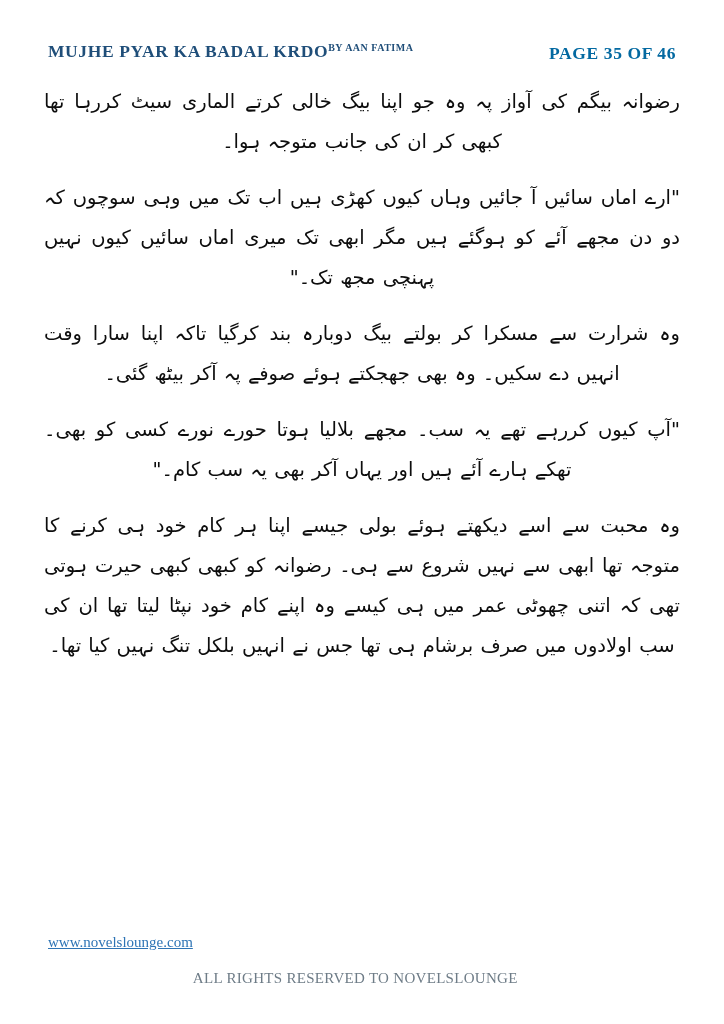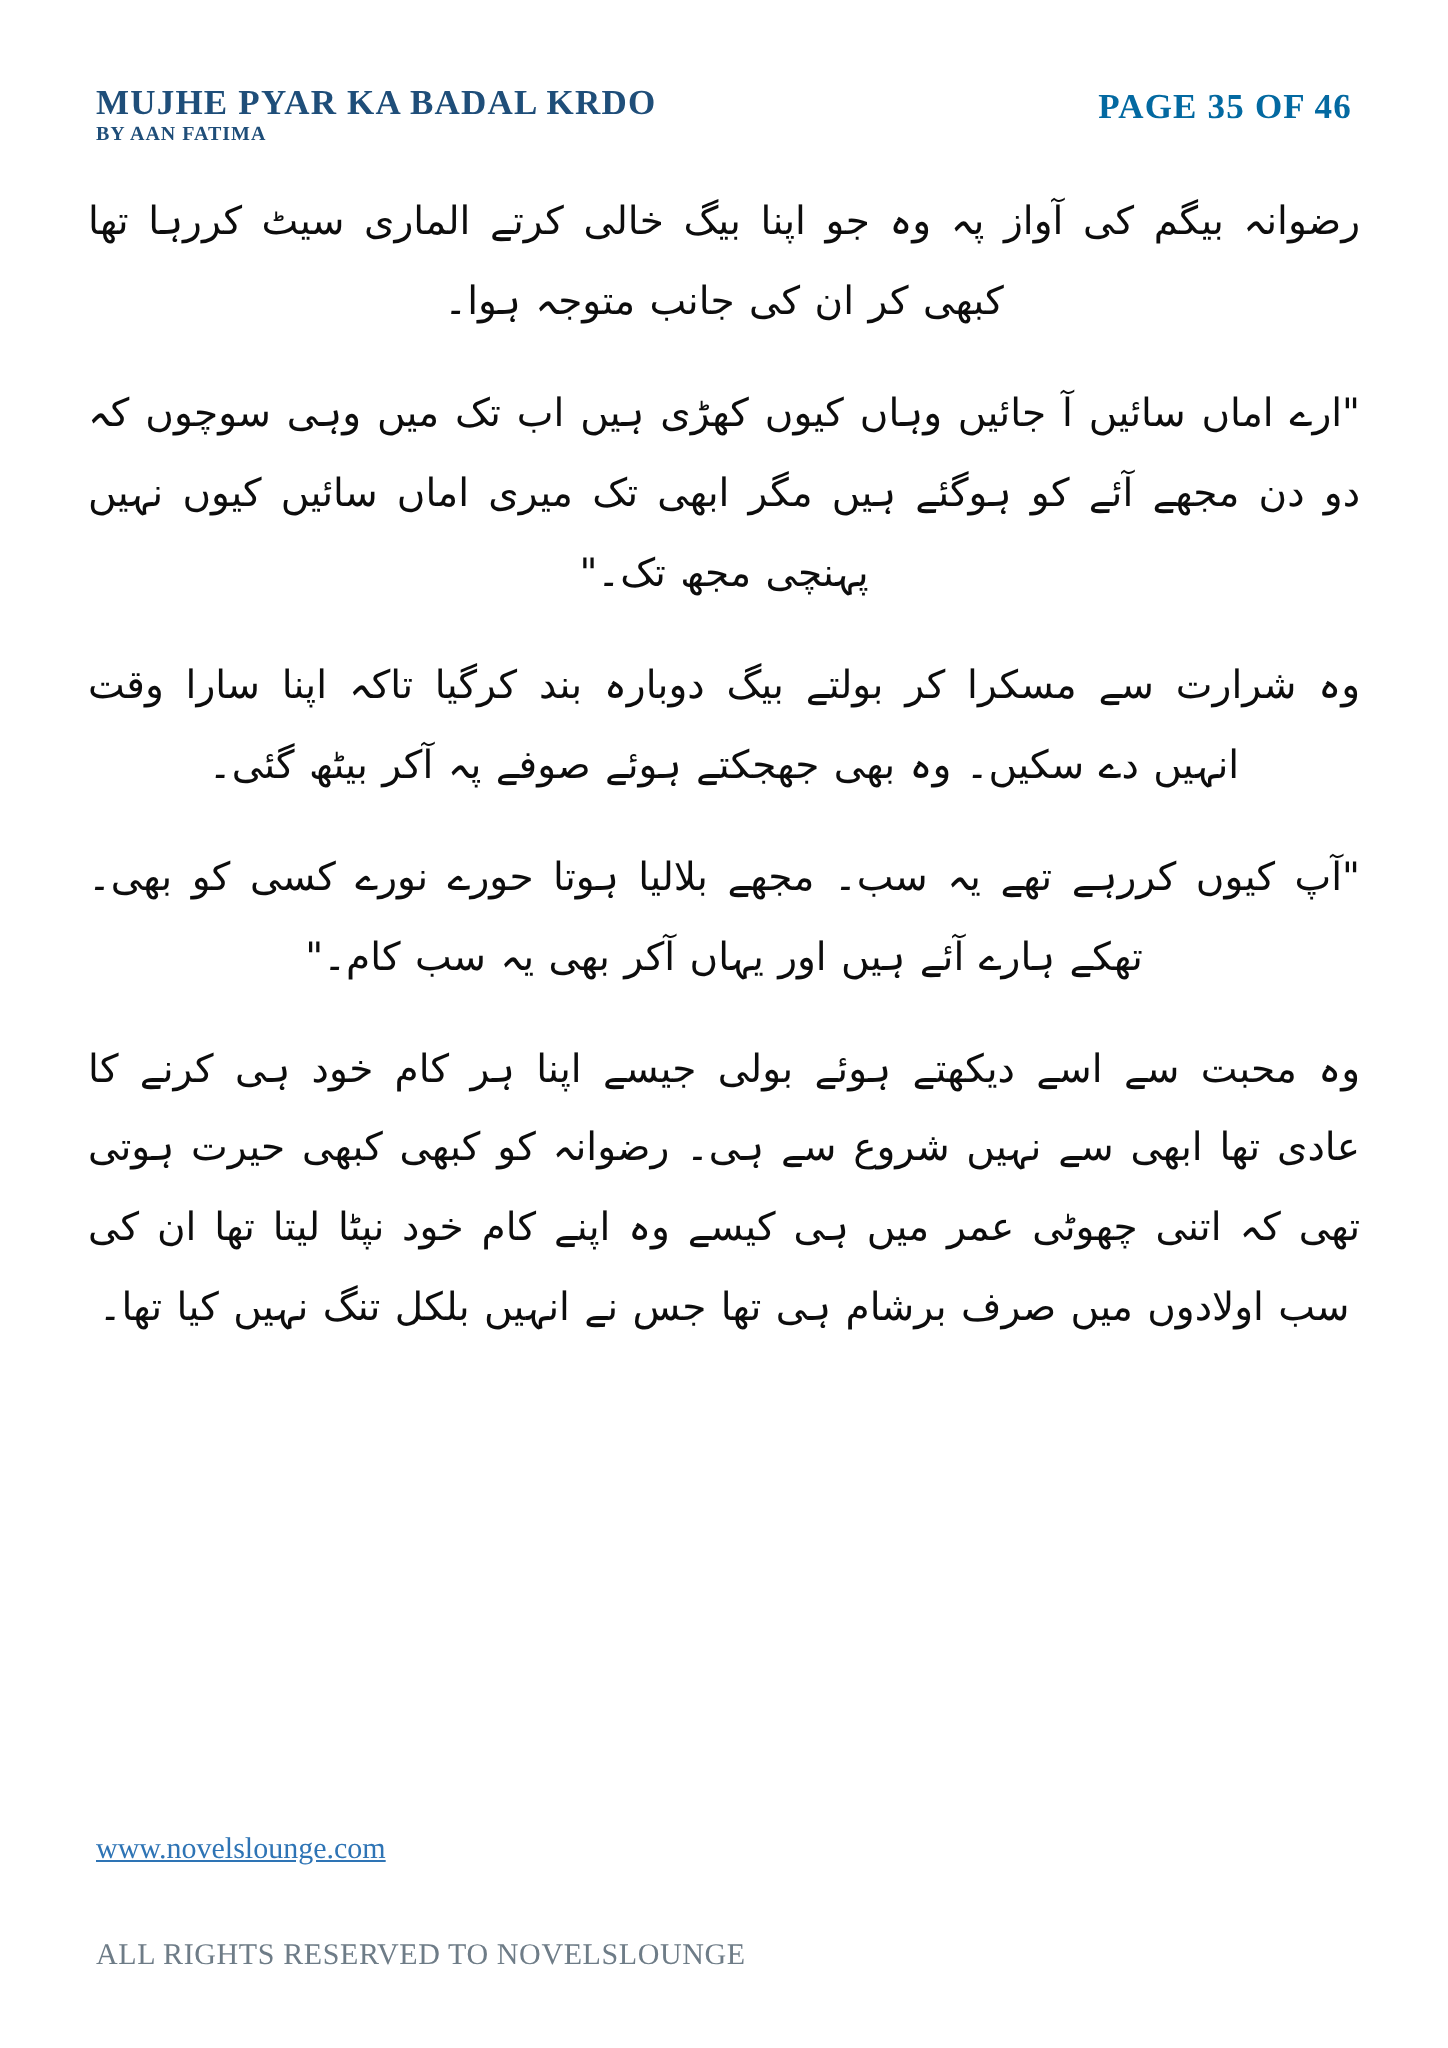--- a/index.html
+++ b/index.html
@@ -23,21 +23,21 @@
   }
   
   .header {
     display: flex;
     justify-content: space-between;
     align-items: flex-start;
     padding: 0 18px 0 18px;
   }
   .header-left {
     display: flex;
-    flex-direction: column;
+    flex-direction: row;
     line-height: 1.12;
   }
   .book-title {
     font-family: "Liberation Serif", serif;
     font-weight: bold;
     font-size: 17.5px;
     letter-spacing: 0.6px;
     color: #1f4e79;
     text-transform: uppercase;
   }
@@ -80,21 +80,21 @@
   }
   .para:last-child {
     margin-bottom: 0;
   }
   
   .footer {
     position: absolute;
     left: 48px;
     bottom: 36px;
     display: flex;
-    flex-direction: column;
+    flex-direction: row;
     line-height: 1.18;
   }
   .footer-link {
     font-family: "Liberation Serif", serif;
     font-size: 15px;
     color: #2e74b5;
     text-decoration: underline;
     cursor: pointer;
   }
   .footer-rights {
@@ -117,21 +117,21 @@
       <span class="book-author">BY AAN FATIMA</span>
     </div>
     <div class="page-number">PAGE 35 OF 46</div>
   </div>
 
   <div class="content">
     <p class="para">رضوانہ بیگم کی آواز پہ وہ جو اپنا بیگ خالی کرتے الماری سیٹ کررہا تھا کبھی کر ان کی جانب متوجہ ہوا۔</p>
     <p class="para">"ارے اماں سائیں آ جائیں وہاں کیوں کھڑی ہیں اب تک میں وہی سوچوں کہ دو دن مجھے آئے کو ہوگئے ہیں مگر ابھی تک میری اماں سائیں کیوں نہیں پہنچی مجھ تک۔"</p>
     <p class="para">وہ شرارت سے مسکرا کر بولتے بیگ دوبارہ بند کرگیا تاکہ اپنا سارا وقت انہیں دے سکیں۔ وہ بھی جھجکتے ہوئے صوفے پہ آکر بیٹھ گئی۔</p>
     <p class="para">"آپ کیوں کررہے تھے یہ سب۔ مجھے بلالیا ہوتا حورے نورے کسی کو بھی۔ تھکے ہارے آئے ہیں اور یہاں آکر بھی یہ سب کام۔"</p>
-    <p class="para">وہ محبت سے اسے دیکھتے ہوئے بولی جیسے اپنا ہر کام خود ہی کرنے کا عادی تھا ابھی سے نہیں شروع سے ہی۔ رضوانہ کو کبھی کبھی حیرت ہوتی تھی کہ اتنی چھوٹی عمر میں ہی کیسے وہ اپنے کام خود نپٹا لیتا تھا ان کی سب اولادوں میں صرف برشام ہی تھا جس نے انہیں بلکل تنگ نہیں کیا تھا۔</p>
+    <p class="para">وہ محبت سے اسے دیکھتے ہوئے بولی جیسے اپنا ہر کام خود ہی کرنے کا متوجہ تھا ابھی سے نہیں شروع سے ہی۔ رضوانہ کو کبھی کبھی حیرت ہوتی تھی کہ اتنی چھوٹی عمر میں ہی کیسے وہ اپنے کام خود نپٹا لیتا تھا ان کی سب اولادوں میں صرف برشام ہی تھا جس نے انہیں بلکل تنگ نہیں کیا تھا۔</p>
   </div>
 
   <div class="footer">
     <a class="footer-link" href="#">www.novelslounge.com</a>
     <span class="footer-rights">ALL RIGHTS RESERVED TO NOVELSLOUNGE</span>
   </div>
 
 </div>
 
 </body></html>

